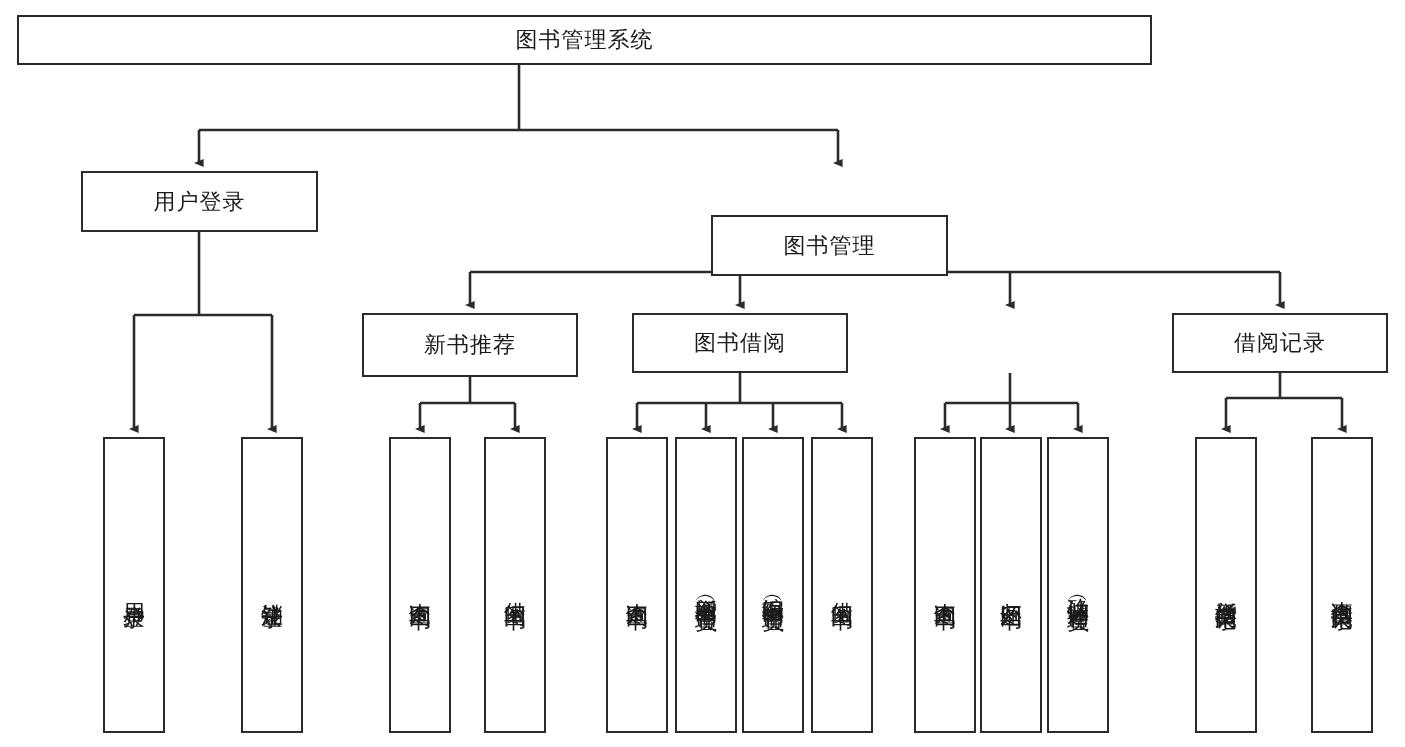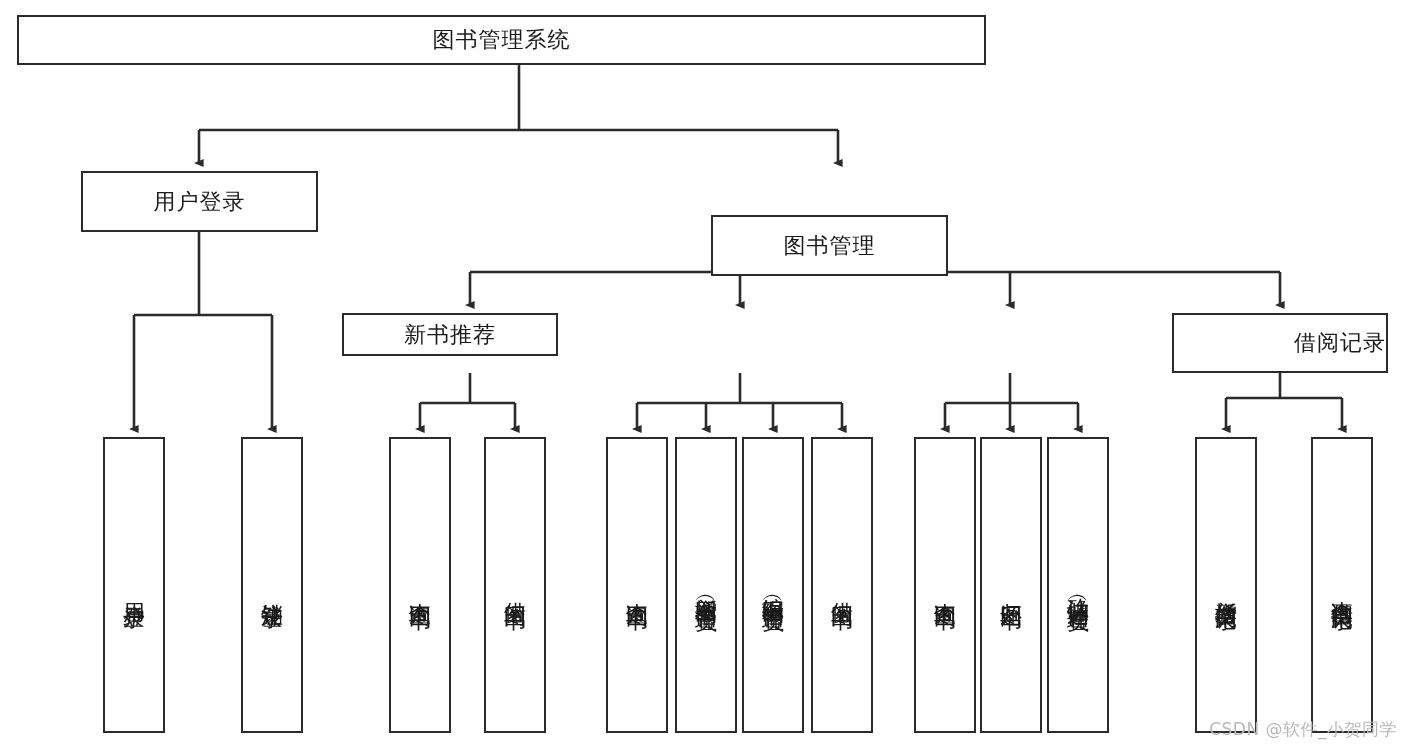--- a/index.html
+++ b/index.html
@@ -116,35 +116,38 @@
       <path d="M1010,403 L1010,429" marker-end="url(#arrow)"></path>
       <path d="M1078,403 L1078,429" marker-end="url(#arrow)"></path>
 
       <path d="M1280,373 L1280,398"></path>
       <path d="M1226,398 L1342,398"></path>
       <path d="M1226,398 L1226,429" marker-end="url(#arrow)"></path>
       <path d="M1342,398 L1342,429" marker-end="url(#arrow)"></path>
     </g>
   </svg>
 
-  <div class="node horiz" style="left:17px; top:15px; width:969px; height:50px;">
+  <div class="node horiz" style="left:17px; top:15px; width:1135px; height:50px;">
     <span>图书管理系统</span>
   </div>
 
   <div class="node horiz" style="left:81px; top:171px; width:237px; height:61px;">
     <span>用户登录</span>
   </div>
   <div class="node horiz" style="left:711px; top:171px; width:237px; height:61px;margin-top:44px;">
     <span>图书管理</span>
   </div>
 
-  <div class="node horiz" style="left:342px; top:313px; width:216px; height:43px;">
+  <div class="node horiz" style="left:362px; top:313px; width:216px; height:64px;">
     <span>新书推荐</span>
   </div>
-  <div class="node horiz" style="left:1172px; top:313px; width:216px; height:60px;justify-content:flex-end;">
+  <div class="node horiz" style="left:632px; top:313px; width:216px; height:60px;">
+    <span>图书借阅</span>
+  </div>
+  <div class="node horiz" style="left:1172px; top:313px; width:216px; height:60px;">
     <span>借阅记录</span>
   </div>
 
   <div class="node vert mid" style="left:103px; top:437px; width:62px; height:296px;">
     <span class="vlabel" style="margin-top: 142px;">用户登录</span>
   </div>
   <div class="node vert mid" style="left:241px; top:437px; width:62px; height:296px;">
     <span class="vlabel" style="margin-top: 142px;">注销登录</span>
   </div>
 
@@ -178,15 +181,14 @@
     <span class="vlabel" style="margin-top: 137px;">确认归还（管理员）</span>
   </div>
 
   <div class="node vert mid" style="left:1195px; top:437px; width:62px; height:296px;">
     <span class="vlabel" style="margin-top: 140px;">新增借阅记录</span>
   </div>
   <div class="node vert mid" style="left:1311px; top:437px; width:62px; height:296px;">
     <span class="vlabel" style="margin-top: 140px;">查询借阅记录</span>
   </div>
 
-  <div class="watermark">CSDN @软件_小贺同学</div>
 
 </div>
 
 </body></html>

